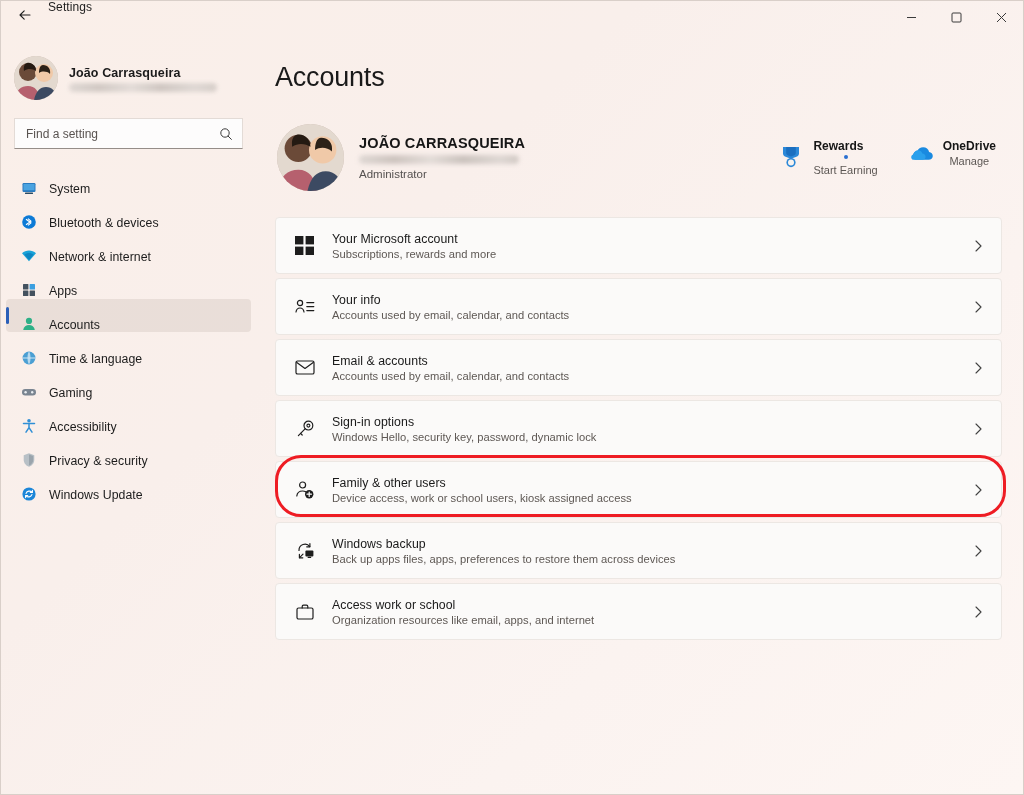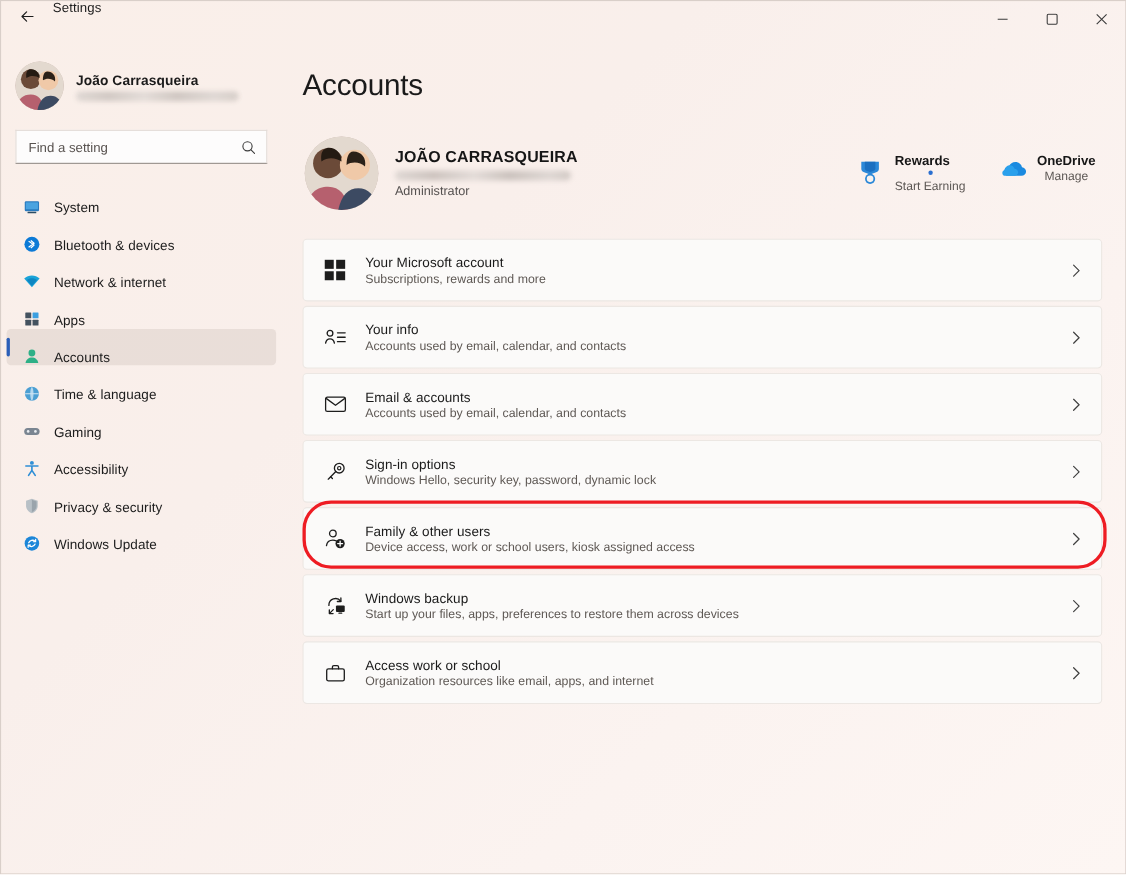--- a/index.html
+++ b/index.html
@@ -589,21 +589,21 @@
               <path d="M4 9.4A6 6 0 0114.8 5.6" stroke="#1d1d1d" stroke-width="1.2" stroke-linecap="round"></path>
               <path d="M14.9 2.6v3.2h-3.2" stroke="#1d1d1d" stroke-width="1.2" stroke-linecap="round" stroke-linejoin="round"></path>
               <path d="M8 13.2L4.6 16.6" stroke="#1d1d1d" stroke-width="1.2" stroke-linecap="round"></path>
               <path d="M4.4 13.4v3.4h3.4" stroke="#1d1d1d" stroke-width="1.2" stroke-linecap="round" stroke-linejoin="round"></path>
               <rect x="10.4" y="9.4" width="8" height="6" rx="1" fill="#1d1d1d"></rect>
               <rect x="12.6" y="15.8" width="3.6" height="1.2" rx=".5" fill="#1d1d1d"></rect>
             </svg>
           </span>
           <span class="card-txt">
             <span class="card-title">Windows backup</span>
-            <span class="card-sub">Start up your files, apps, preferences to restore them across devices</span>
+            <span class="card-sub">Back up apps files, apps, preferences to restore them across devices</span>
           </span>
           <span class="chev">
             <svg width="11" height="14" viewBox="0 0 11 14" fill="none">
                 <path d="M3 2l5 5-5 5" stroke="#414141" stroke-width="1.1" stroke-linecap="round" stroke-linejoin="round"></path>
               </svg>
           </span>
         </div>
 
         <div class="card">
           <span class="card-ico">

